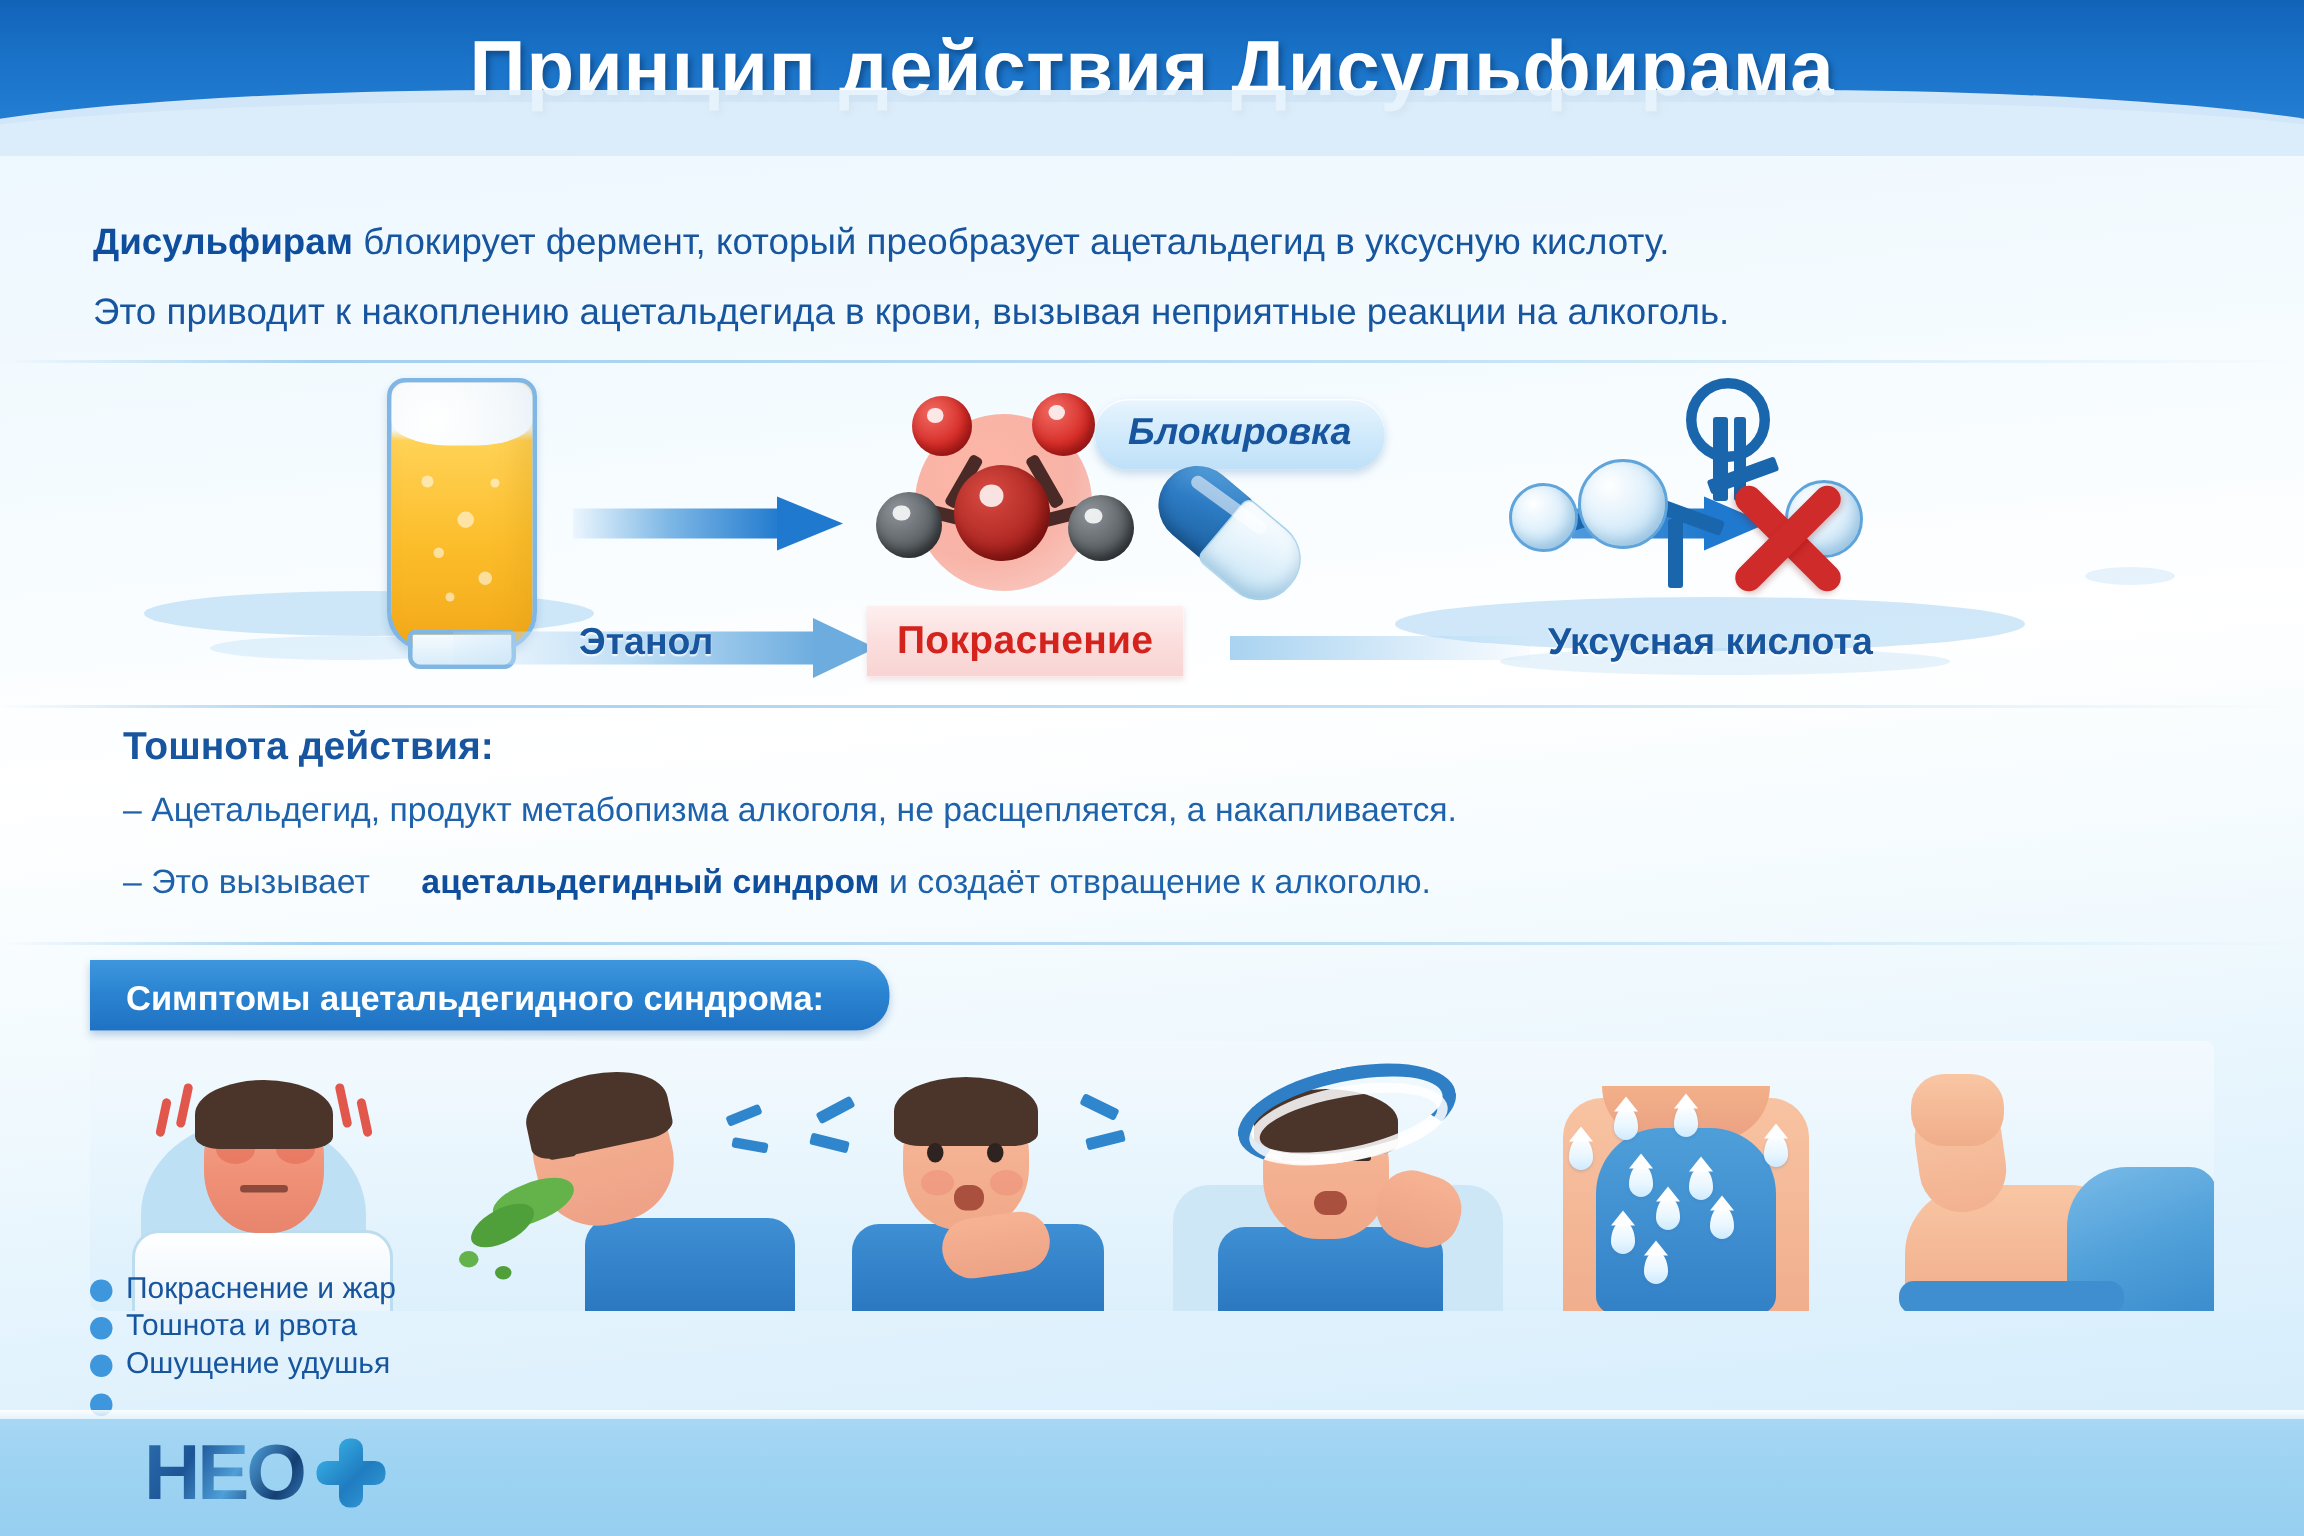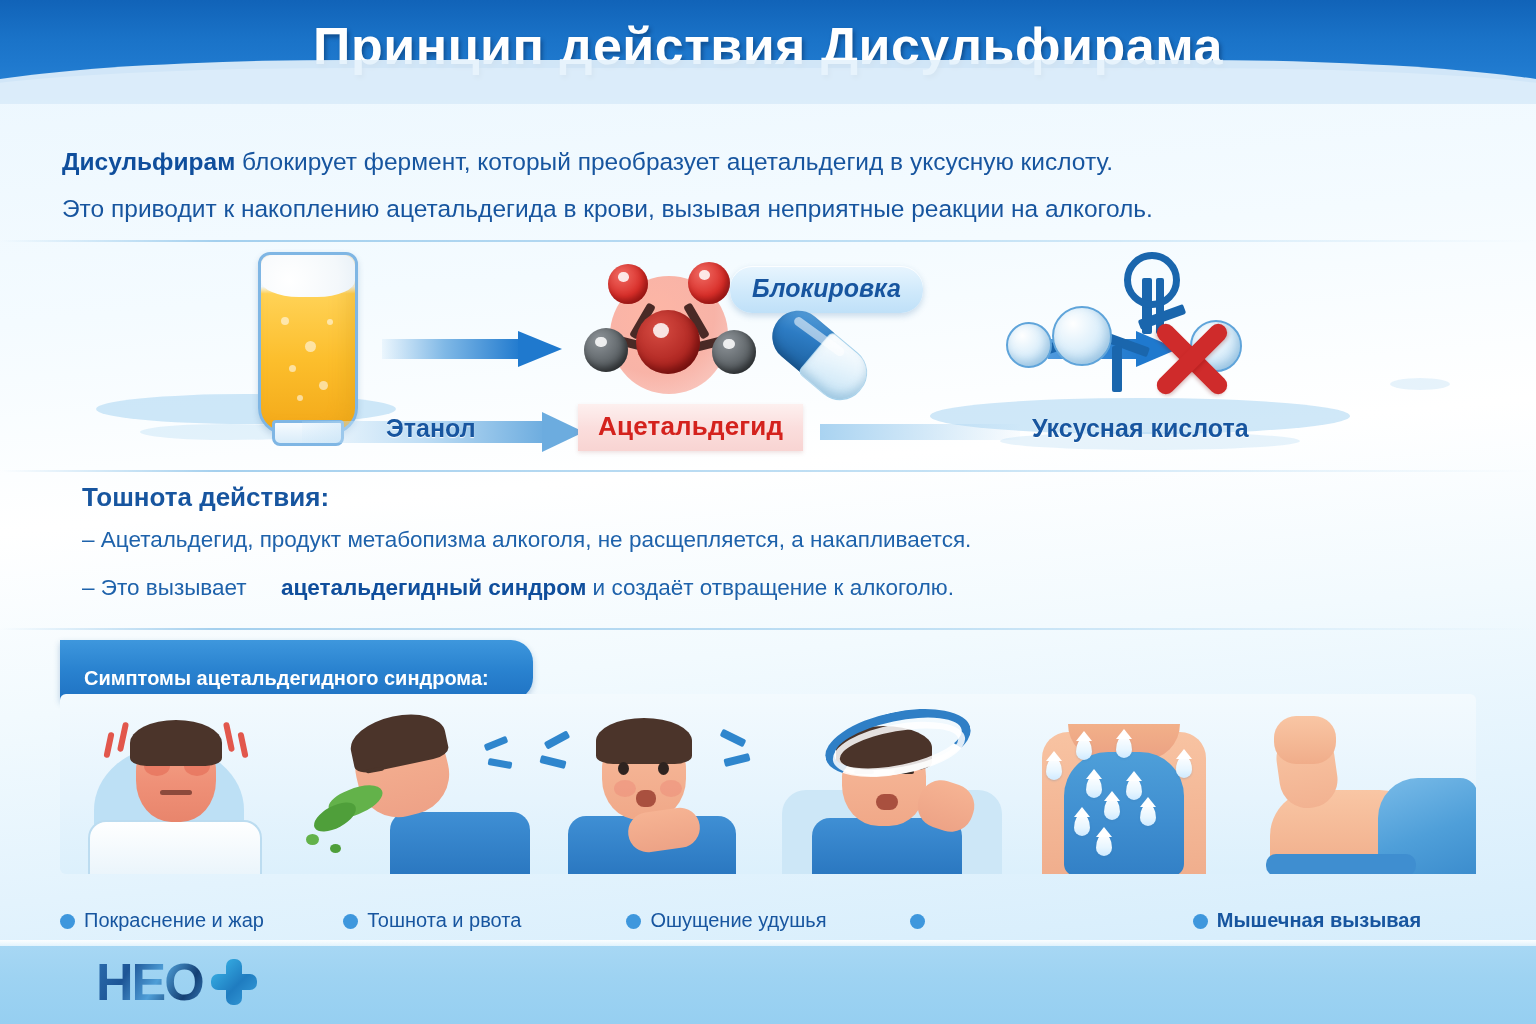--- a/index.html
+++ b/index.html
@@ -128,36 +128,36 @@
   .lbl-acid{position:absolute;left:1032px;top:168px;font-size:25px;font-weight:bold;color:#17559f;
     text-shadow:0 1px 1px rgba(255,255,255,.85);}
 
   
   .mech{position:absolute;left:82px;top:482px;width:1360px;}
   .mech-h{font-size:26px;font-weight:bold;color:#17559f;margin:0 0 14px 0;}
   .mech-line{font-size:22.5px;color:#1e62ab;margin:0 0 22px 0;}
   .mech-line b{font-weight:bold;color:#0f4e9c;margin-left:28px;}
 
   
-  .sym-banner{position:absolute;left:60px;top:640px;height:44px;padding:16px 44px 0 24px;
+  .sym-banner{position:absolute;left:60px;top:640px;height:44px;padding:3px 44px 0 24px;
     display:flex;align-items:center;
     background:linear-gradient(180deg,#3e97dd 0%,#2a83d0 48%,#1f72c3 100%);
     border-radius:0 22px 22px 0;
     box-shadow:0 3px 6px rgba(40,100,160,.3);
-    color:#fff;font-size:20px;font-weight:bold;}
+    color:#fff;font-size:23px;font-weight:bold;}
 
   .sym-strip{position:absolute;left:60px;top:694px;width:1416px;height:180px;
     background:linear-gradient(180deg,#f3fafe 0%,#e6f4fd 58%,#dcf0fc 100%);
     border-radius:6px;overflow:hidden;}
   .sym-cards{position:absolute;left:60px;top:694px;width:1416px;height:180px;display:flex;}
   .sym-card{position:relative;flex:1;height:180px;}
   .scene{position:absolute;left:0;right:0;bottom:0;top:0;overflow:hidden;}
   .blob{position:absolute;border-radius:50% 50% 0 0;background:#bde0f5;}
 
-  .sym-labels{position:absolute;left:60px;top:908px;width:1416px;display:flex;}
+  .sym-labels{position:absolute;left:60px;top:847px;width:1416px;display:flex;flex-direction:column;}
   .sym-lab{flex:1;display:flex;align-items:flex-start;gap:9px;padding-right:10px;}
   .dot{flex:0 0 auto;width:15px;height:15px;border-radius:50%;background:#3e97dd;margin-top:6px;}
   .sym-text{font-size:20px;line-height:1.26;color:#17559f;}
   .sym-text.bold{font-weight:bold;}
 
   
   .bottom-band{position:absolute;left:0;top:946px;width:1536px;height:78px;
     background:linear-gradient(180deg,#a7d7f4 0%,#9ed3f2 40%,#96cff1 100%);}
   .band-edge{position:absolute;left:0;top:940px;width:1536px;height:8px;
     background:linear-gradient(180deg,rgba(255,255,255,.9),rgba(215,238,251,.6));}
@@ -264,21 +264,21 @@
     <div class="capsule">
       <div class="cap-left"></div>
       <div class="cap-right"></div>
       <div class="cap-gloss"></div>
     </div>
 
     <div class="arrow4">
       <div class="shaft"></div>
     </div>
 
-    <div class="lbl-acet">Ацетальдегид</div>
+    <div class="lbl-acet">Покраснение</div>
 
     <div class="arrow2">
       <div class="shaft"></div>
         <div class="head"></div>
     </div>
 
     <div class="mol-b">
       <div class="stick" style="left:48px;top:78px;width:46px;height:10px;transform:rotate(-18deg)"></div>
       <div class="stick" style="left:98px;top:78px;width:56px;height:10px;transform:rotate(20deg)"></div>
       <div class="stick" style="left:116px;top:86px;width:10px;height:46px"></div>

